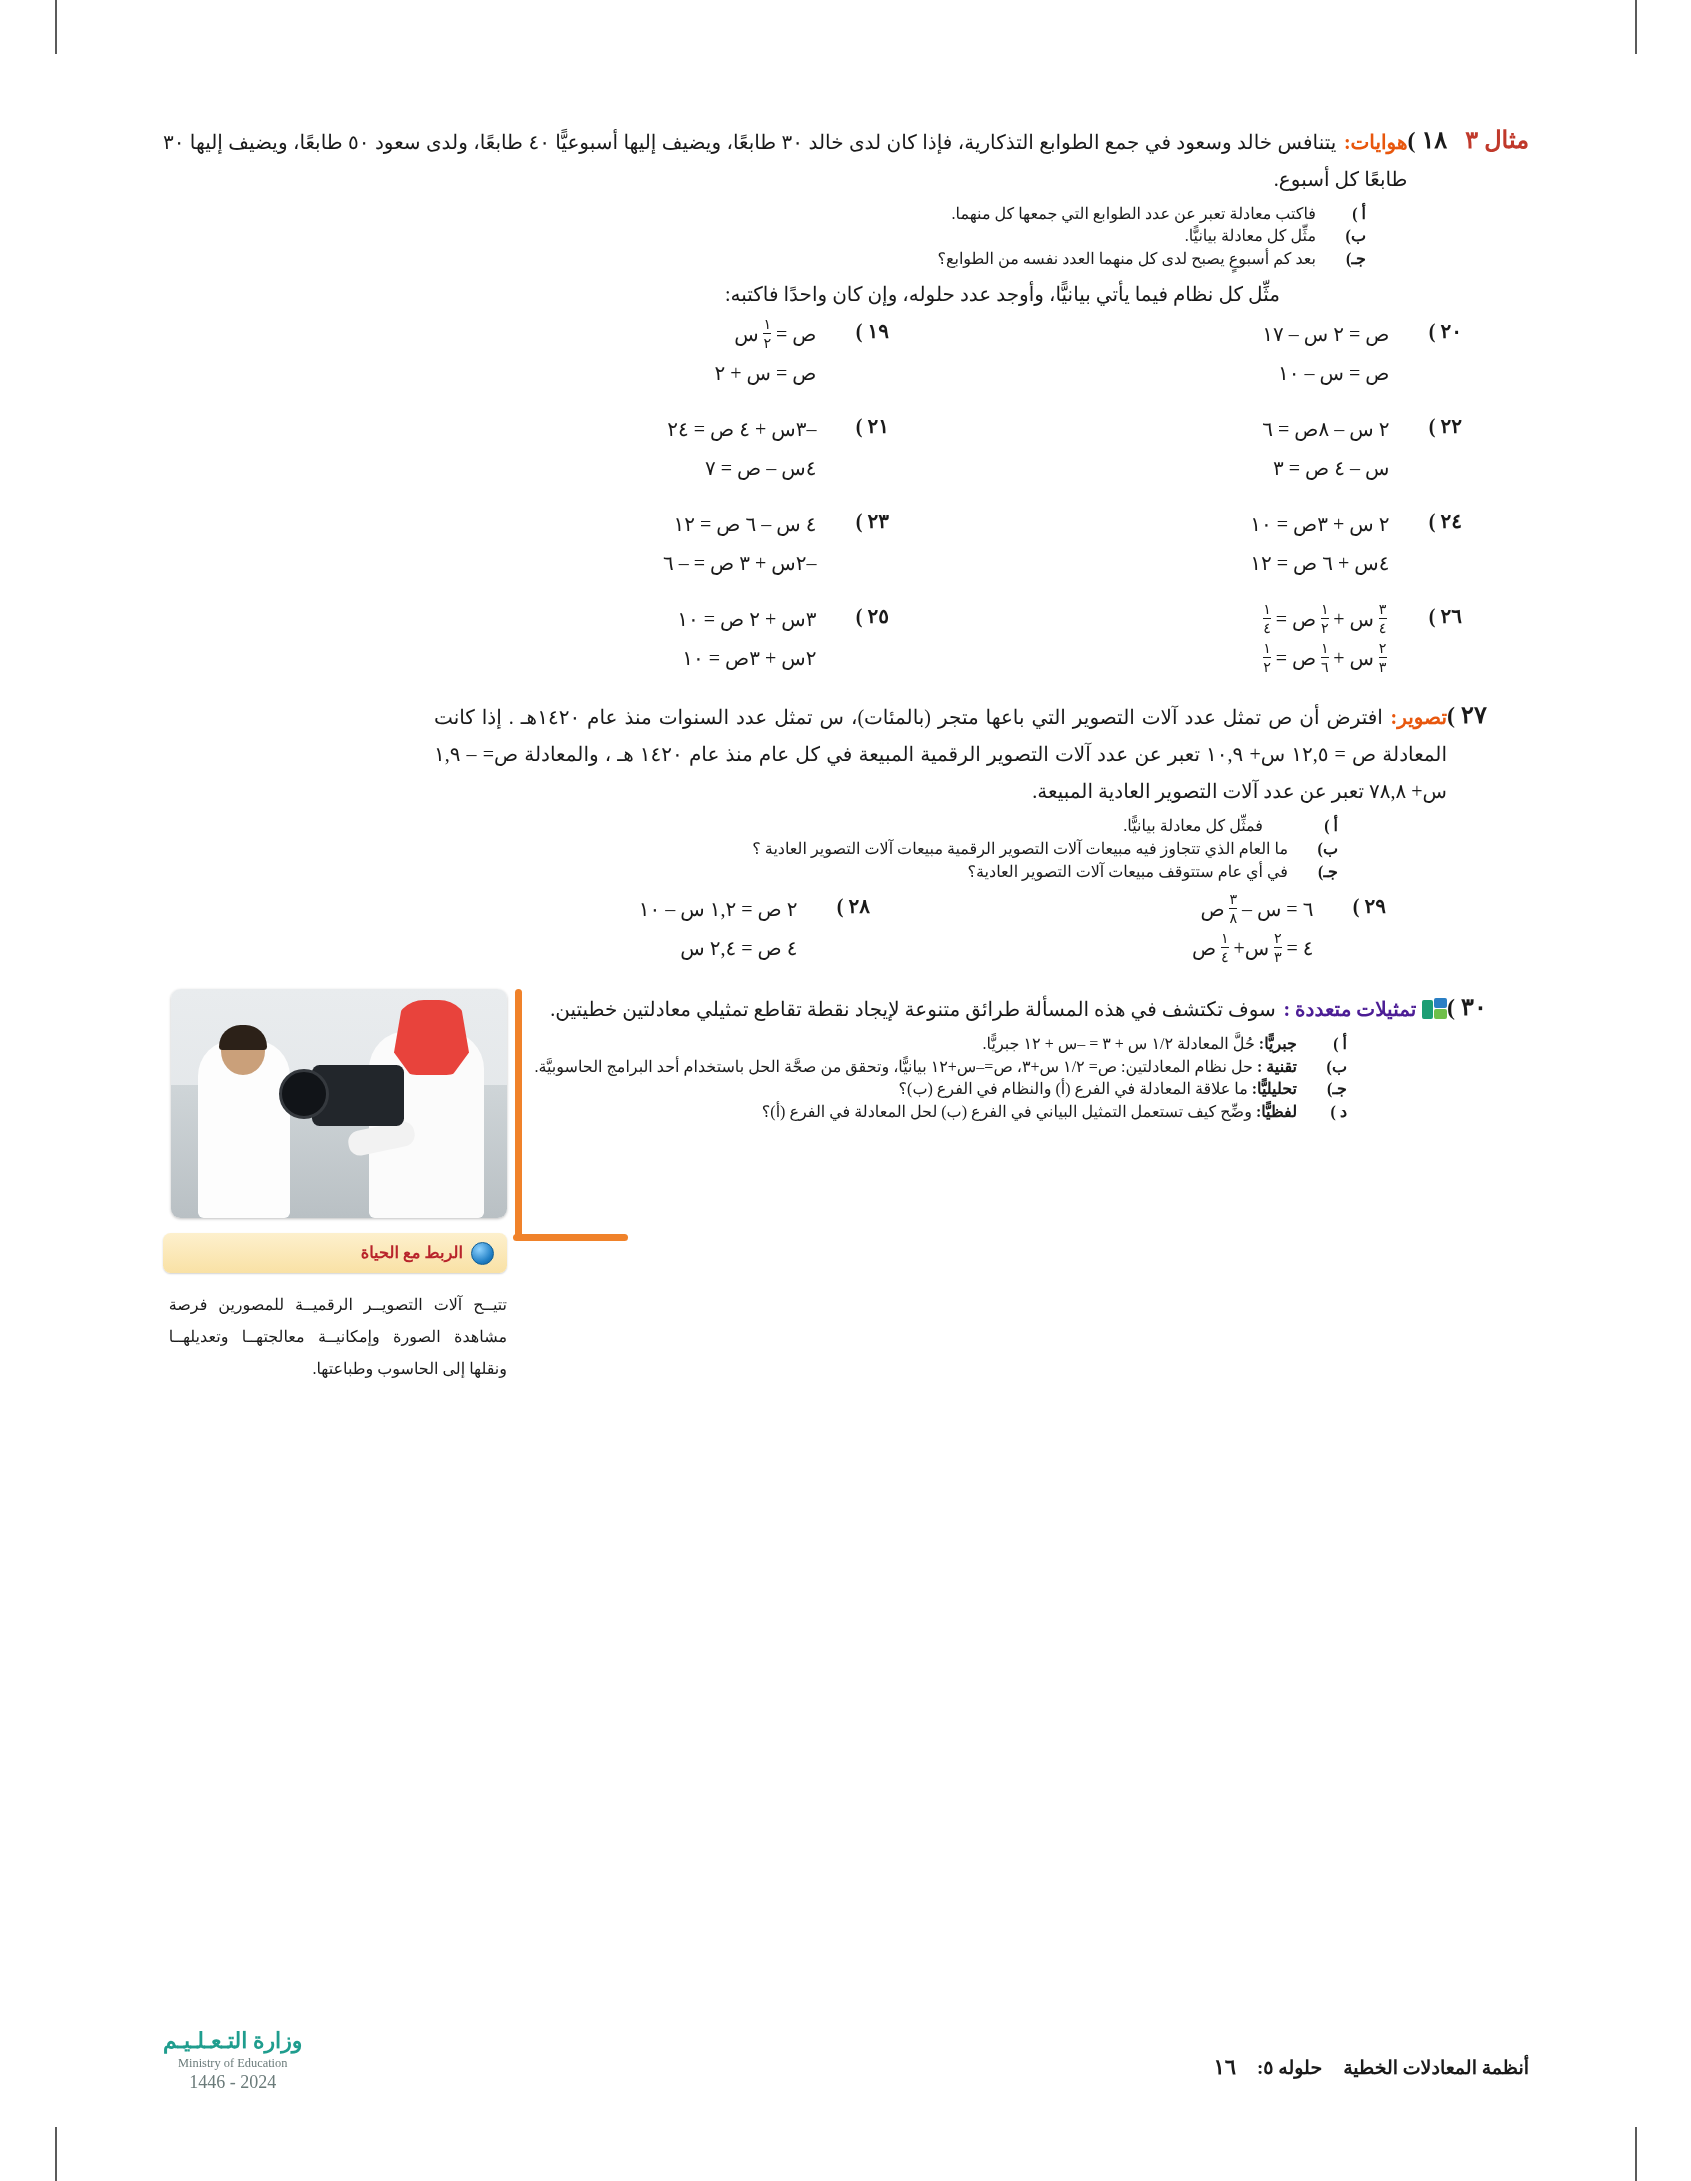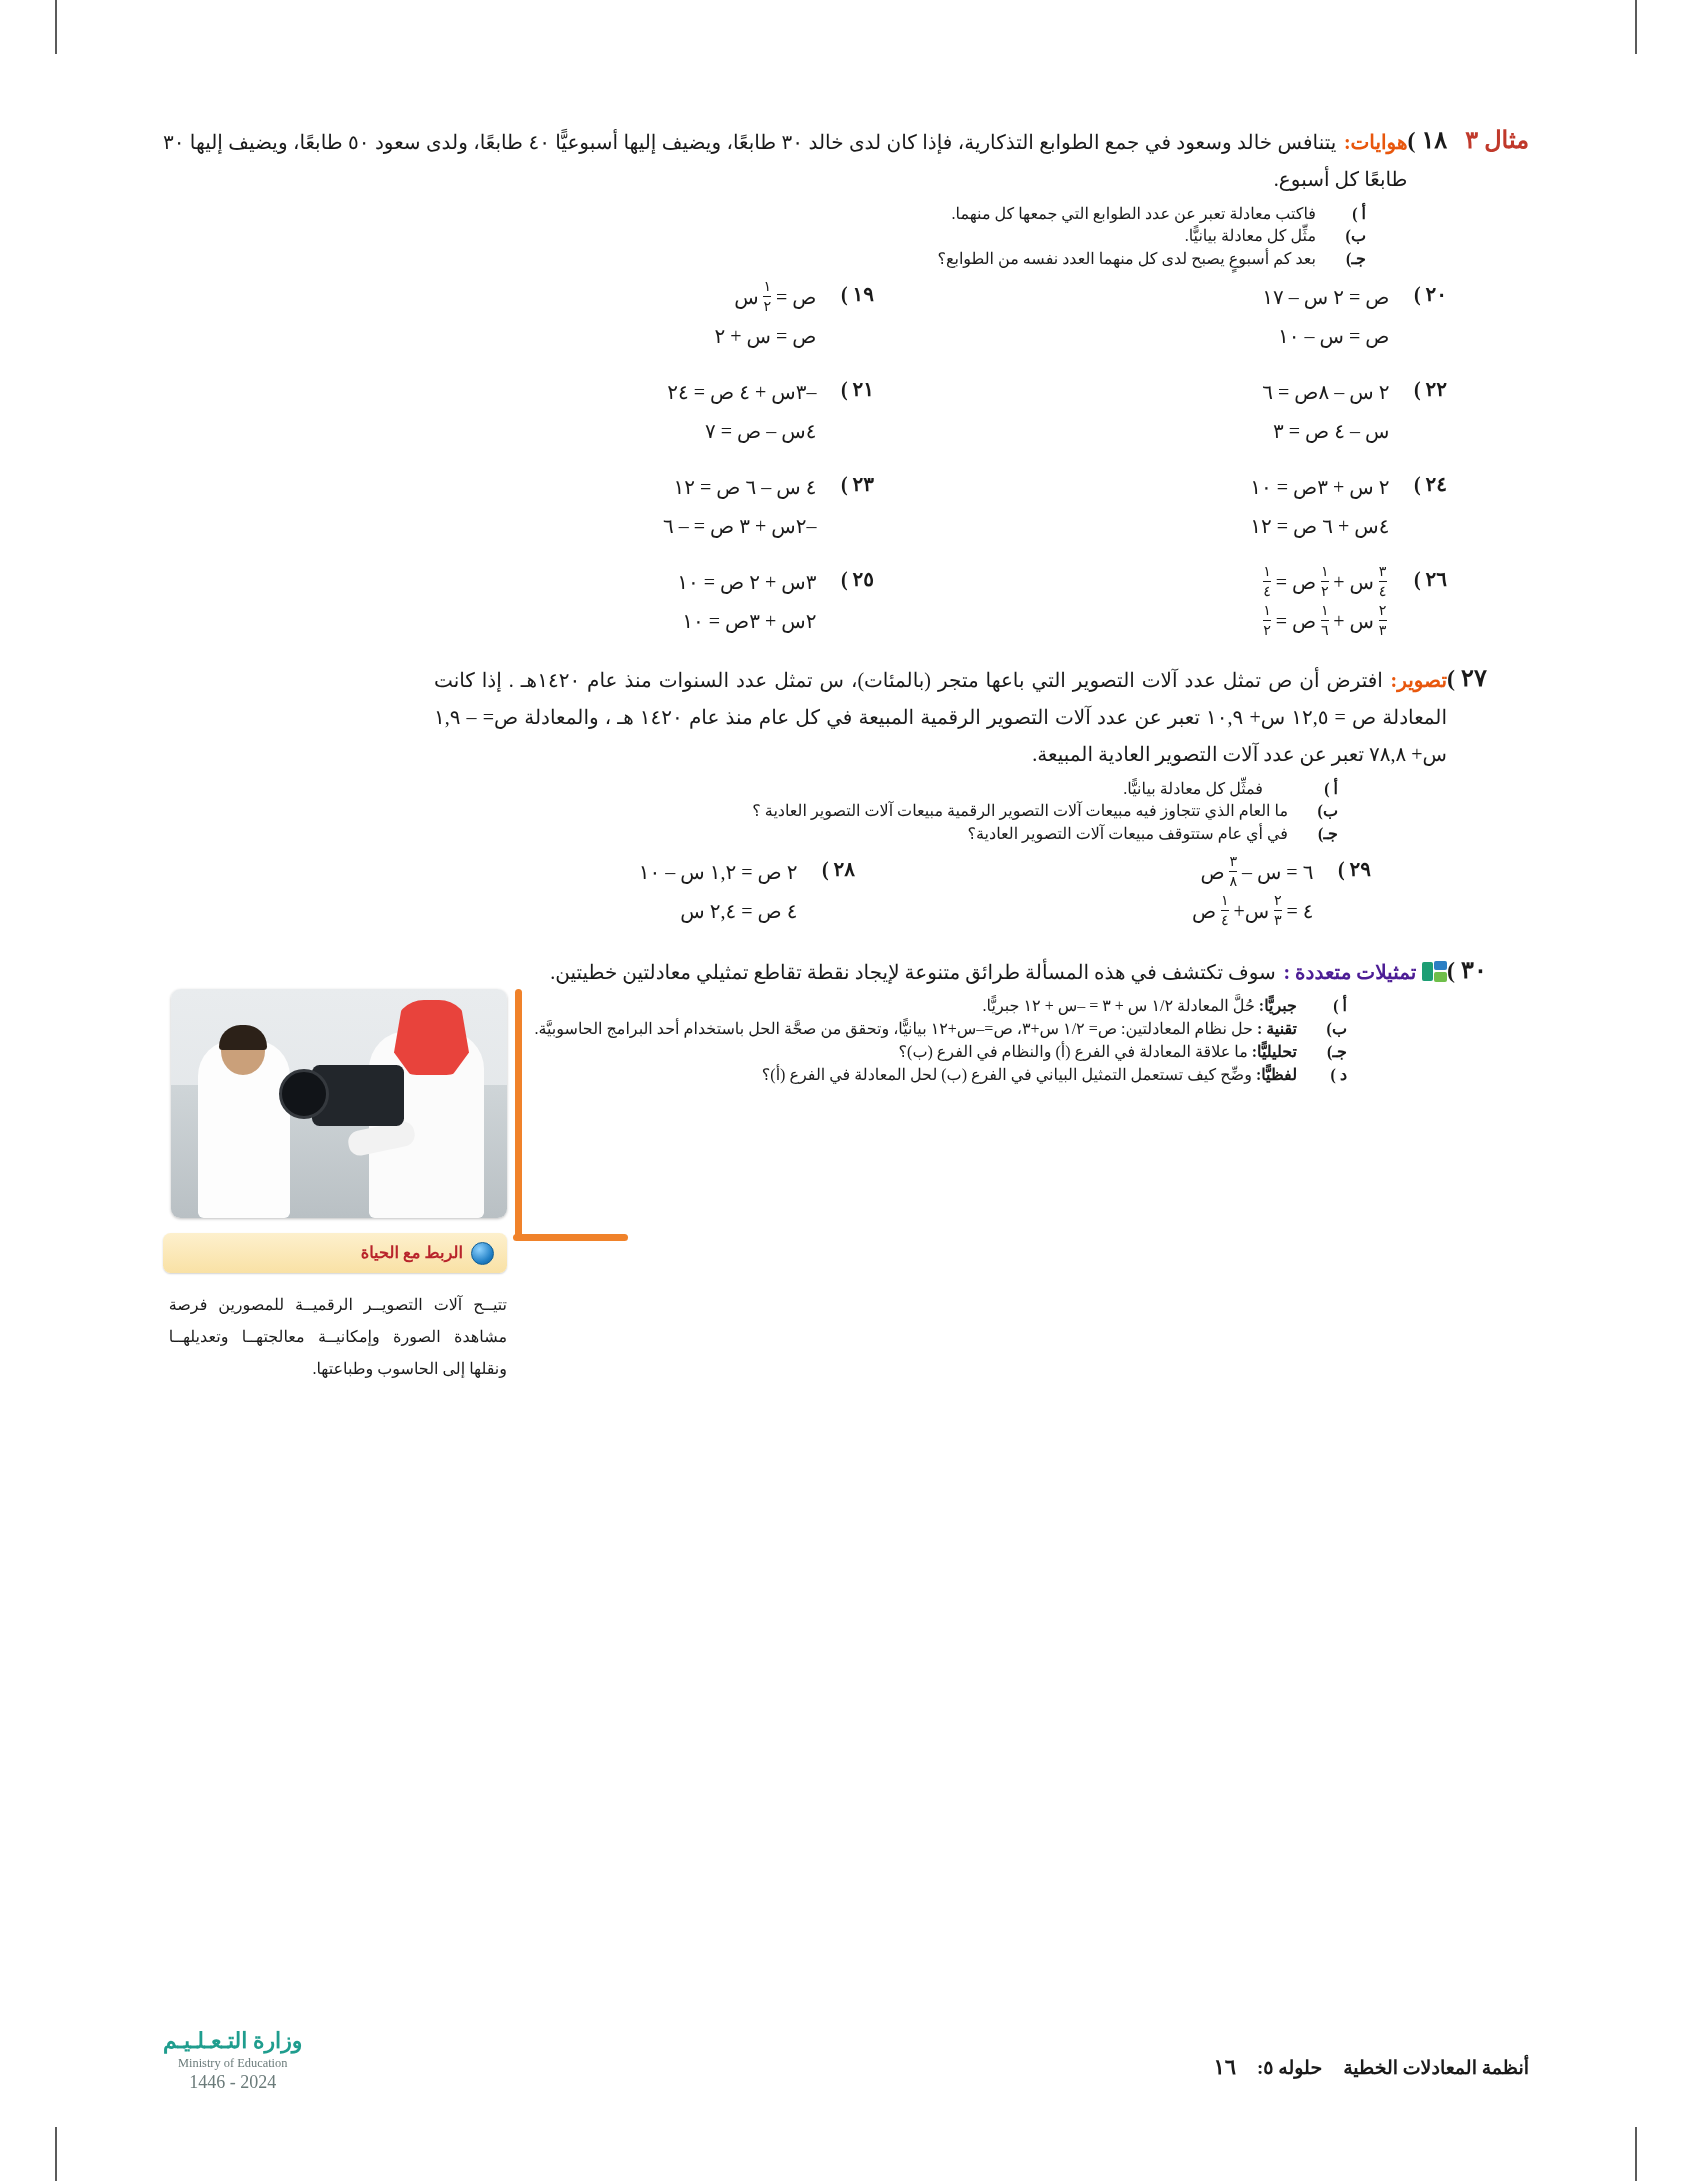--- a/index.html
+++ b/index.html
@@ -96,21 +96,21 @@
   .eqcell {
     display: flex;
     flex-direction: row;
     align-items: flex-start;
     justify-content: flex-start;
   }
   .eqcell .eqnum {
     font-weight: bold;
     font-size: 20px;
     min-width: 63px;
-    text-align: center;
+    text-align: right;
     white-space: nowrap;
     padding-top: 3.8px;
   }
   .eqlines {
     display: flex;
     flex-direction: column;
     align-items: flex-start;
     font-size: 20px;
     line-height: 1.95;
     padding-right: 9.6px;
@@ -311,20 +311,21 @@
       <div class="sub">
         <div class="lbl">ب)</div>
         <div class="txt">مثِّل كل معادلة بيانيًّا.</div>
       </div>
       <div class="sub">
         <div class="lbl">جـ)</div>
         <div class="txt">بعد كم أسبوعٍ يصبح لدى كل منهما العدد نفسه من الطوابع؟</div>
       </div>
     </div>
 
+    <div class="rightline">مثِّل كل نظام فيما يأتي بيانيًّا، وأوجد عدد حلوله، وإن كان واحدًا فاكتبه:</div>
 
     <div class="eqgrid">
 
       <div class="eqcell">
         <div class="eqnum"><span>٢٠</span> )</div>
         <div class="eqlines">
           <div class="ln">ص = ٢ س – ١٧</div>
           <div class="ln">ص = س – ١٠</div>
         </div>
       </div>

